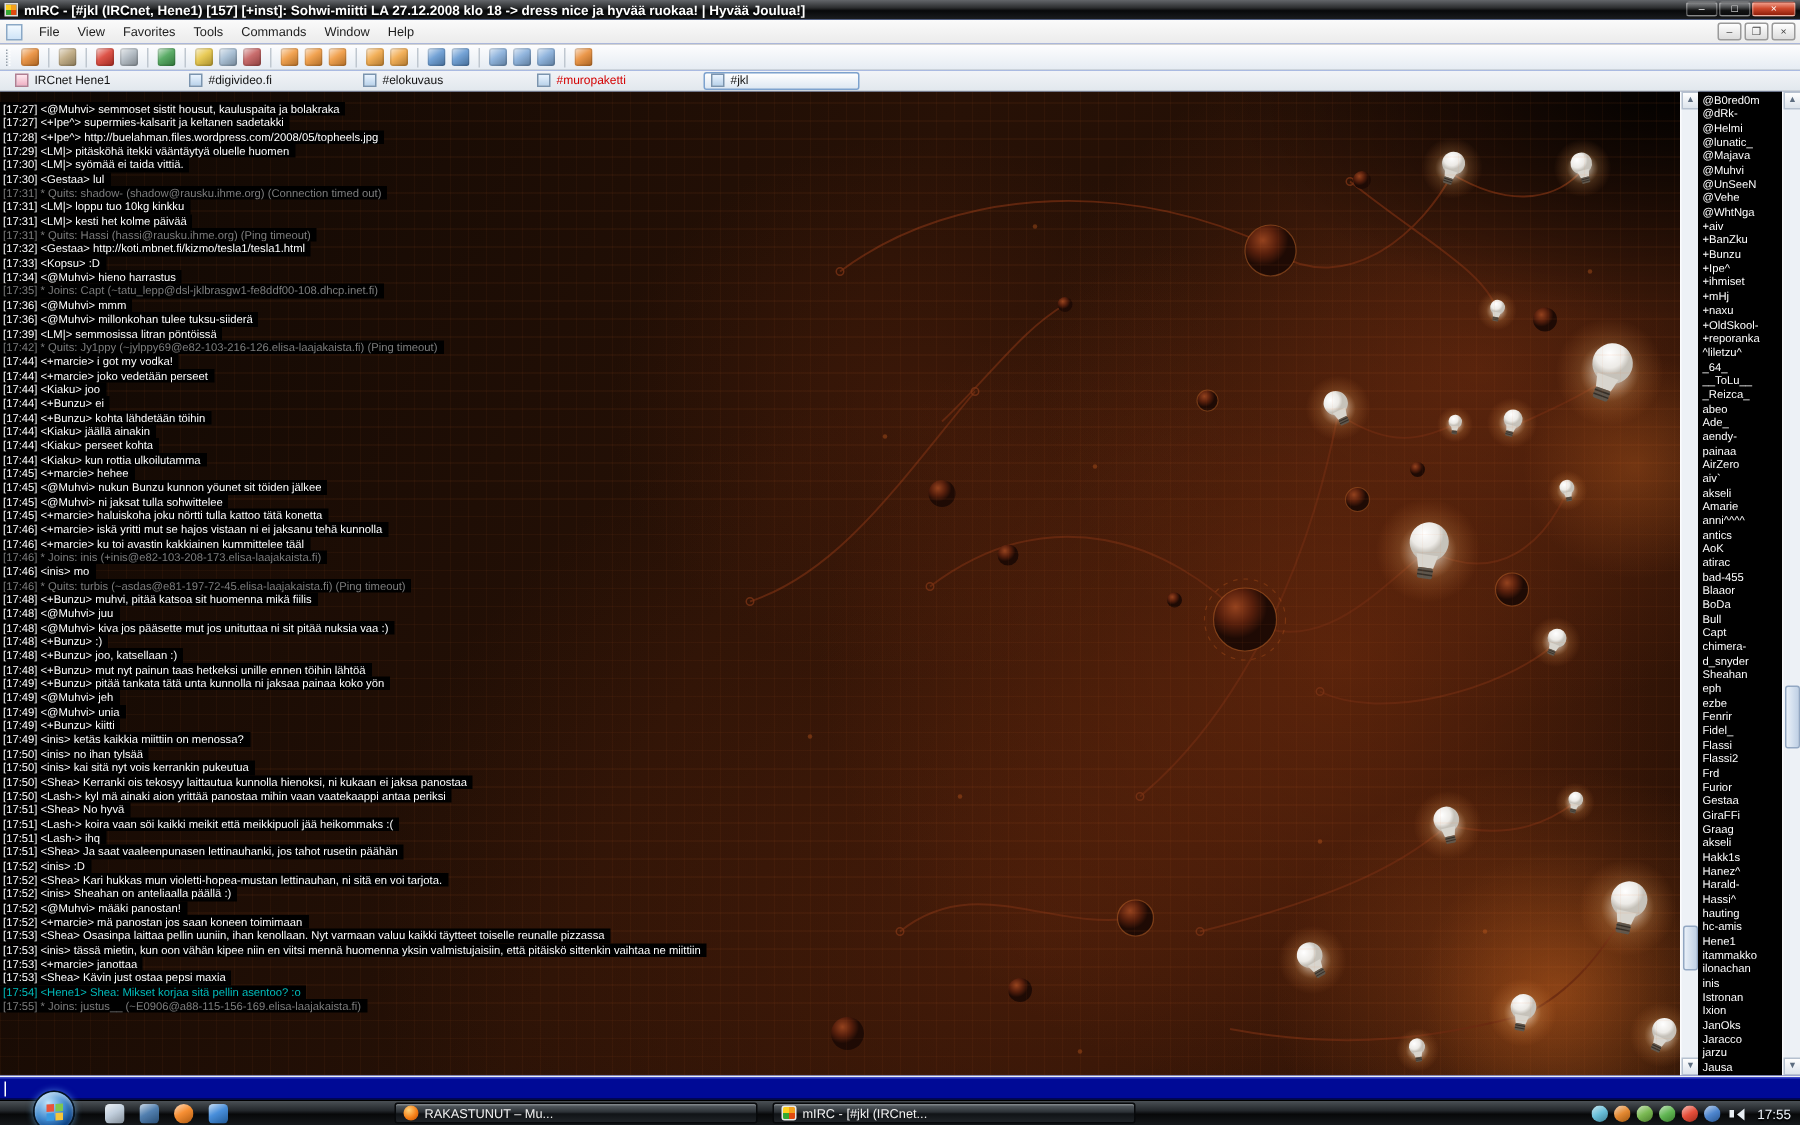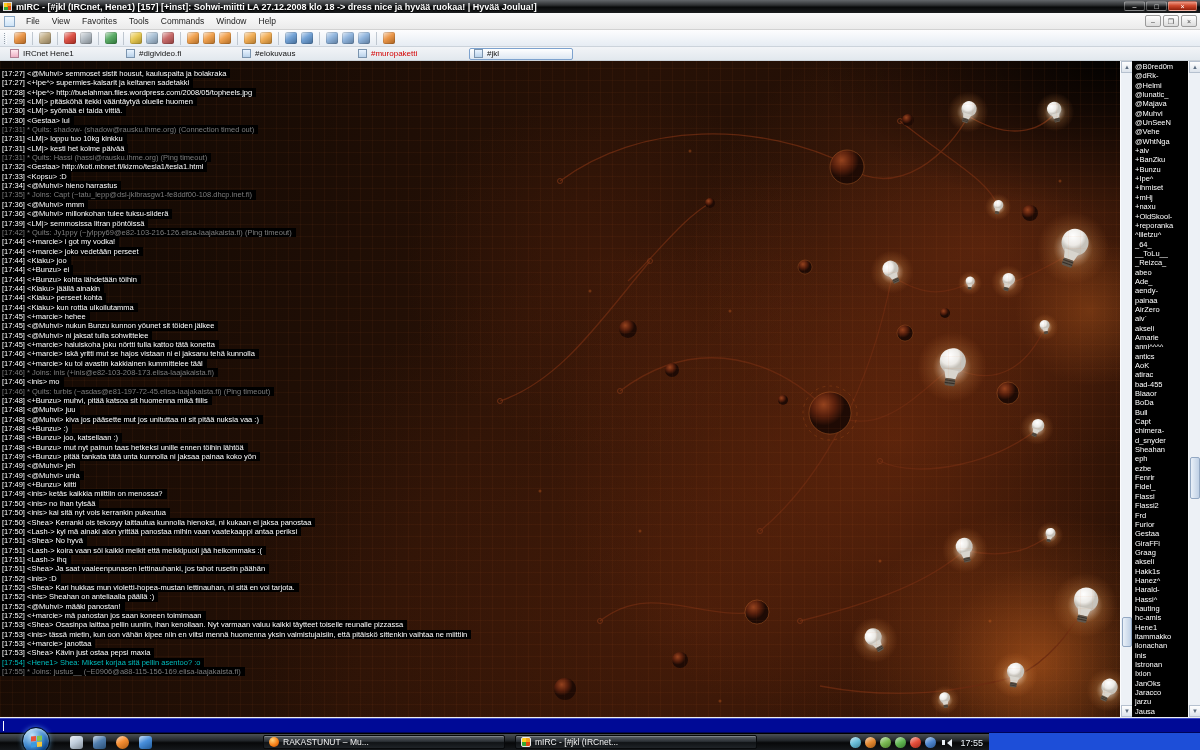--- a/index.html
+++ b/index.html
@@ -91,21 +91,21 @@
   .scroll-btn.down{bottom:0;}
   .thumb{position:absolute;left:1px;width:10px;border:1px solid #93a8c3;border-radius:2px;
     background:linear-gradient(90deg,#e9f0f8,#bfd0e5);}
 
   
   .editbox{position:absolute;top:717px;left:0;width:1200px;height:16px;background:#000a96;
     border-top:1px solid #eceff3;box-shadow:inset 0 1px 0 #3c48c8,inset 0 -1px 0 #000458;z-index:26;}
   .caret{position:absolute;left:3px;top:3px;width:1px;height:10px;background:#fff;}
 
   
-  .taskbar{position:absolute;top:733px;left:0;width:989px;height:17px;z-index:40;
+  .taskbar{position:absolute;top:733px;left:0;width:1200px;height:17px;z-index:40;
     background:linear-gradient(#4a5055,#23272b 40%,#070809 55%,#15181b);
     border-top:1px solid #000;}
   .start-orb{position:absolute;left:22px;top:-7px;width:28px;height:28px;border-radius:50%;
     border:1px solid #06131f;box-shadow:0 0 5px rgba(110,190,255,.6),inset 0 2px 3px rgba(255,255,255,.5);
     background:radial-gradient(circle at 35% 28%,#bfe3fb,#3f89cf 45%,#0d4486 72%,#042146);}
   .orb-flag{position:absolute;left:8px;top:8px;width:11px;height:11px;display:grid;
     grid-template-columns:1fr 1fr;grid-template-rows:1fr 1fr;gap:1px;transform:skewY(-4deg);}
   .orb-flag i{display:block;}
   .ql{position:absolute;left:70px;top:2px;display:flex;gap:10px;align-items:center;}
   .ql-icon{width:13px;height:13px;border-radius:3px;

